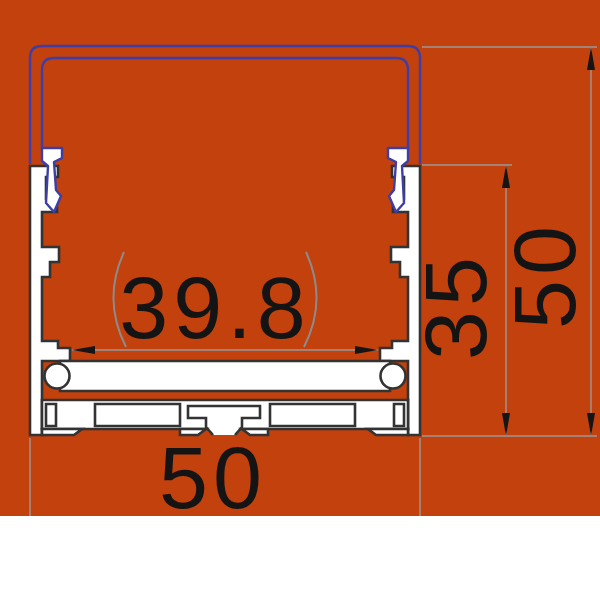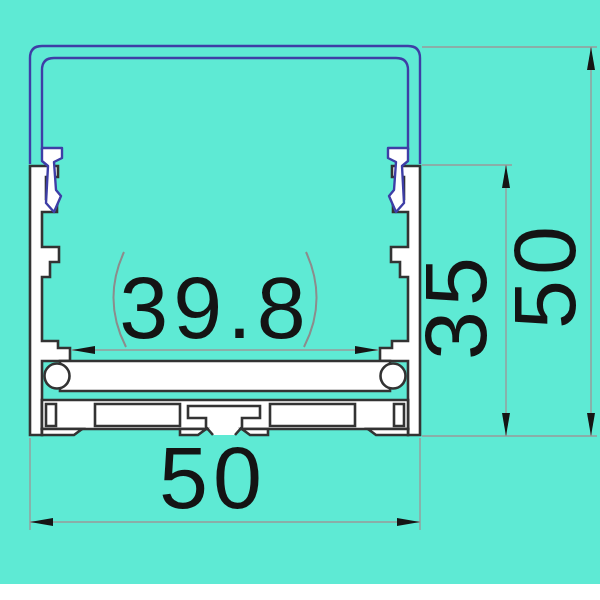--- a/index.html
+++ b/index.html
@@ -4,22 +4,22 @@
 <style>
   html, body {
     margin: 0;
     padding: 0;
     background: #ffffff;
     font-family: "Liberation Sans", sans-serif;
   }
   .canvas {
     position: relative;
     width: 600px;
-    height: 584px;
-    background: #5eead4;
+    height: 516px;
+    background: #c2410c;
     overflow: hidden;
   }
   svg { display: block; }
   .dim-text {
     font-family: "Liberation Sans", sans-serif;
     font-size: 88px;
     letter-spacing: 5px;
   }
 </style>
 </head>

